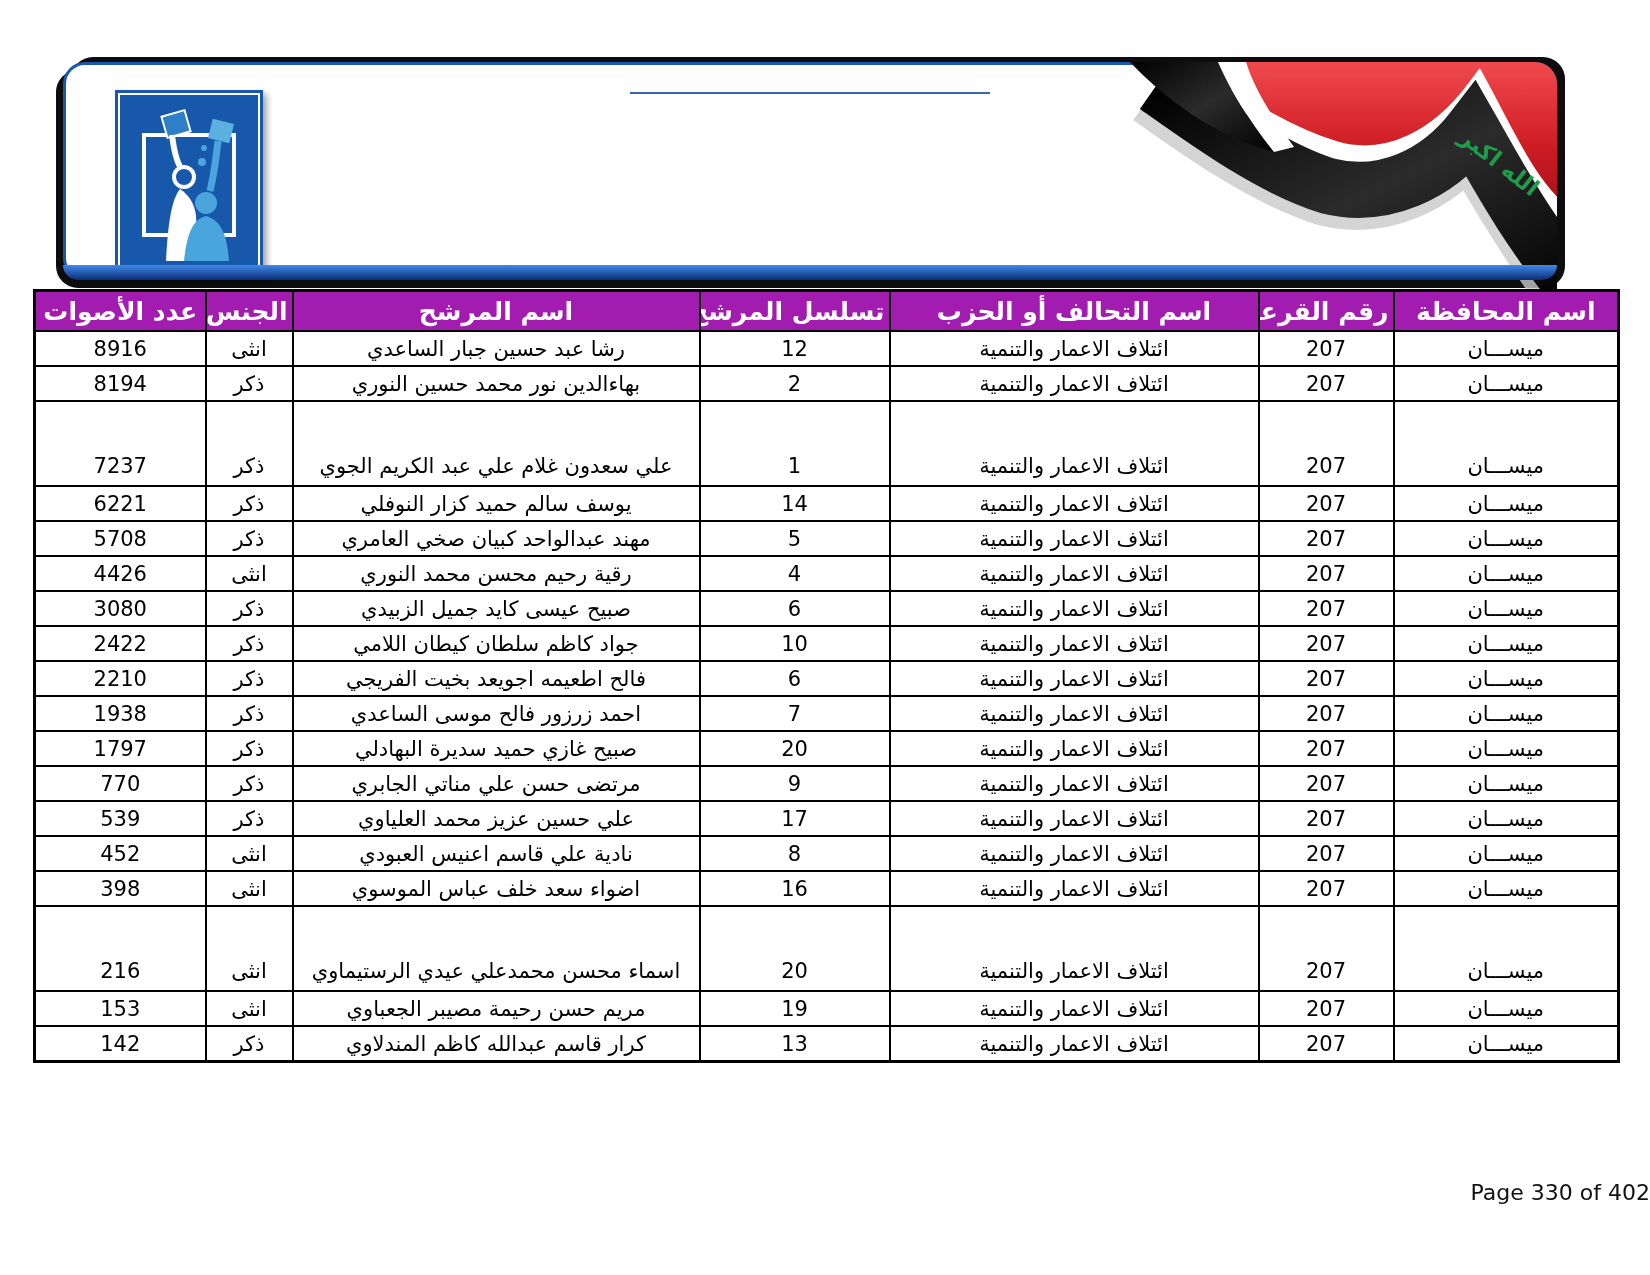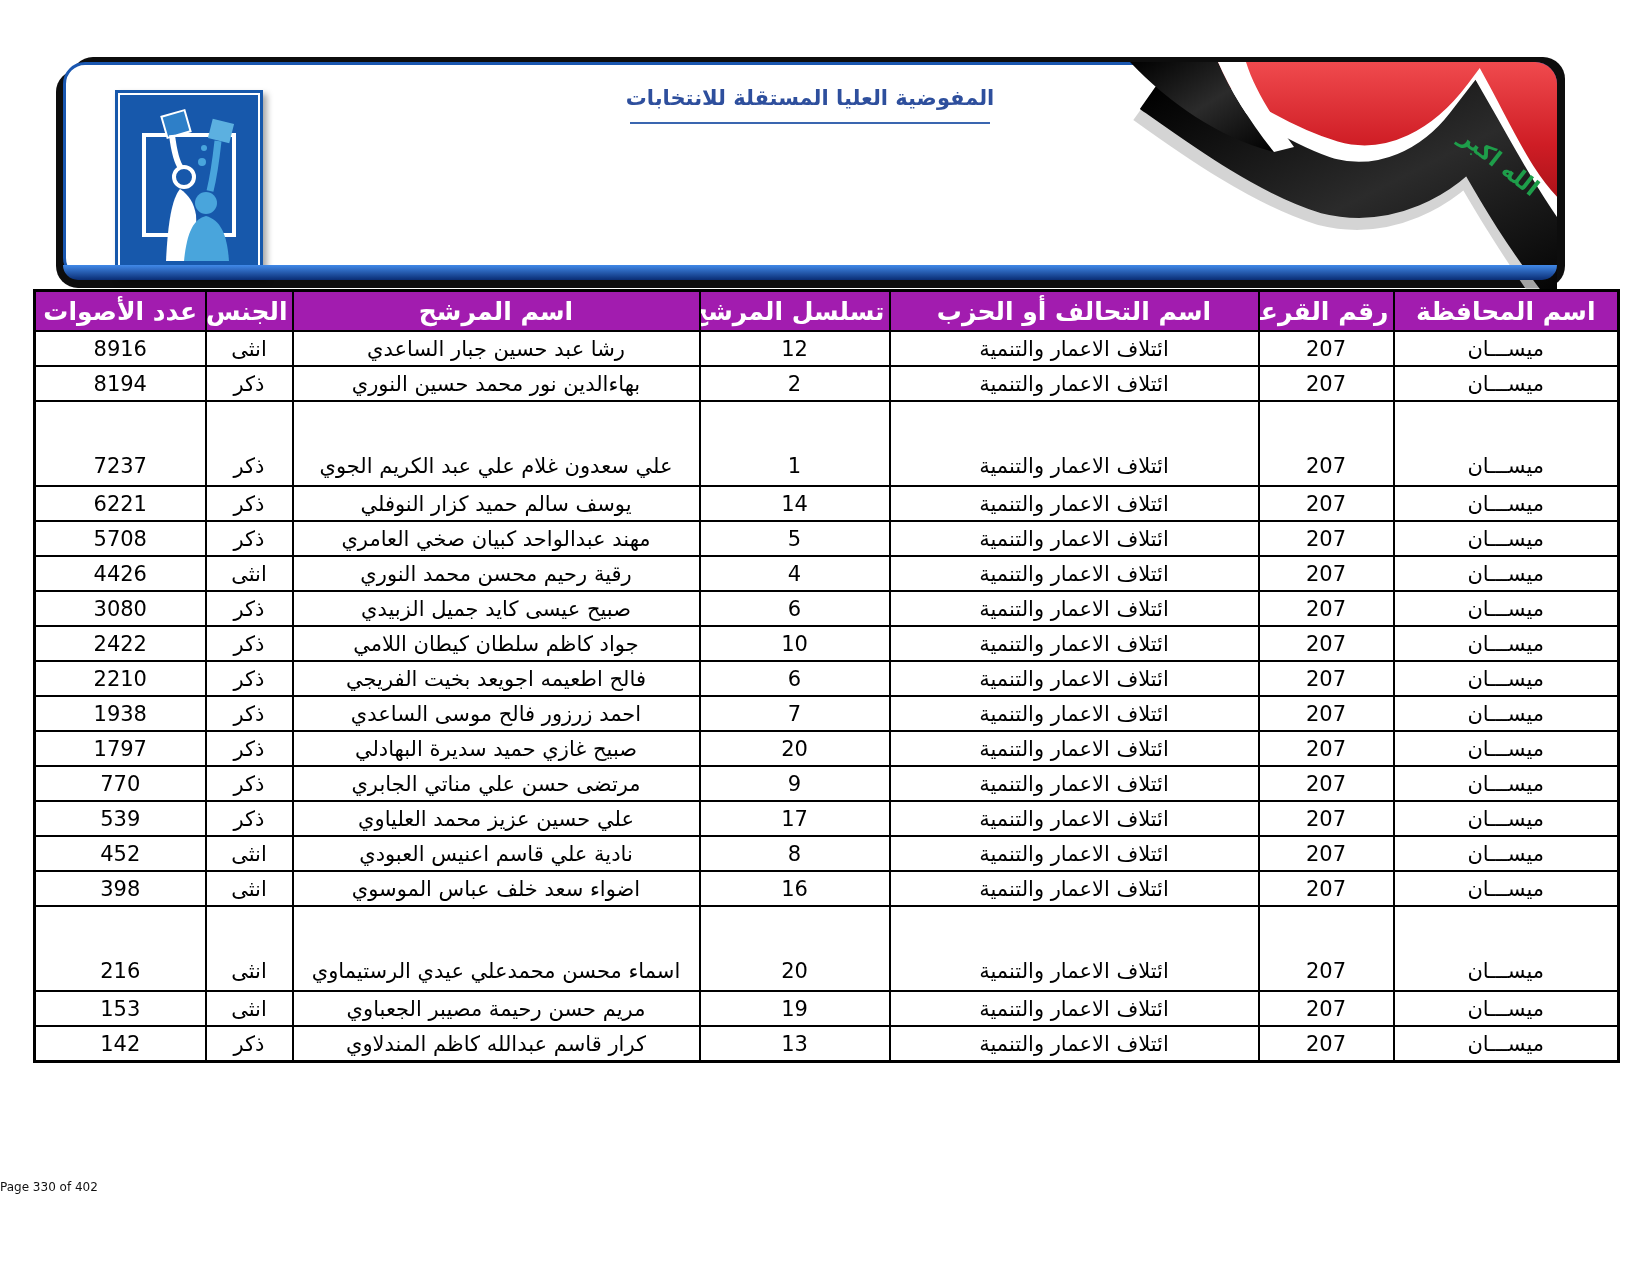--- a/index.html
+++ b/index.html
@@ -47,22 +47,22 @@
   }
   table.results td{
     border:2px solid #000;height:33px;font-size:21px;color:#000;
     text-align:center;vertical-align:middle;padding:0 4px;
     white-space:nowrap;overflow:hidden;background:#ffffff;
   }
   table.results tr.tall td{height:76px;vertical-align:bottom;padding-bottom:7px;margin-top:28px;}
   td.cell-votes,td.cell-seq,td.cell-lottery{direction:ltr;}
   
   .page-footer{
-    position:absolute;left:0;top:1180px;width:100%;text-align:left;
-    font-size:12px;color:#111;direction:ltr;
+    position:absolute;left:0;top:1180px;width:100%;text-align:right;
+    font-size:22px;color:#111;direction:ltr;
   }
 </style>
 </head>
 <body>
 
 <div class="masthead">
 
   <div class="logo">
     <svg viewBox="0 0 150 190" width="150" height="190">
       <rect x="1" y="1" width="148" height="188" fill="#1758ab"></rect>
@@ -75,21 +75,20 @@
       <path d="M52,172 C54,132 58,110 66,100 C75,106 80,114 82,126 L84,172 Z" fill="#ffffff"></path>
       <path d="M104,52 C102,70 100,86 96,102" stroke="#49a5dc" stroke-width="7" fill="none"></path>
       <circle cx="92" cy="114" r="11" fill="#49a5dc"></circle>
       <path d="M70,172 C73,142 80,130 92,127 C106,131 113,144 115,172 Z" fill="#49a5dc"></path>
       <circle cx="88" cy="73" r="4" fill="#49a5dc"></circle>
       <circle cx="90" cy="59" r="3" fill="#49a5dc"></circle>
     </svg>
   </div>
 
   <div class="mast-text">
-    <div class="org-line">المفوضية العليا المستقلة للانتخابات</div>
     <div class="mast-rule"></div>
   </div>
 
   <div class="flag-wrap">
     <svg viewBox="0 0 435 228" width="435" height="228">
       <defs>
         <linearGradient id="gRed" x1="0" y1="0" x2="0" y2="1">
           <stop offset="0" stop-color="#f04a4e"></stop>
           <stop offset="0.55" stop-color="#cf1d25"></stop>
           <stop offset="1" stop-color="#a30f16"></stop>

